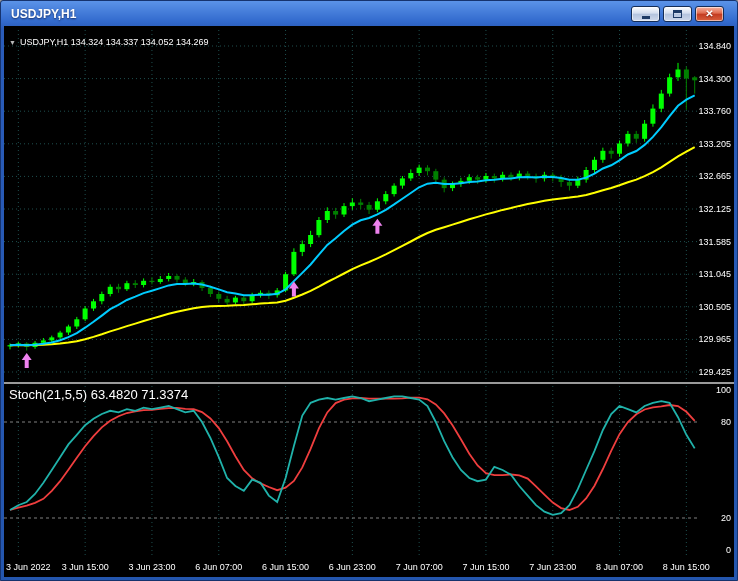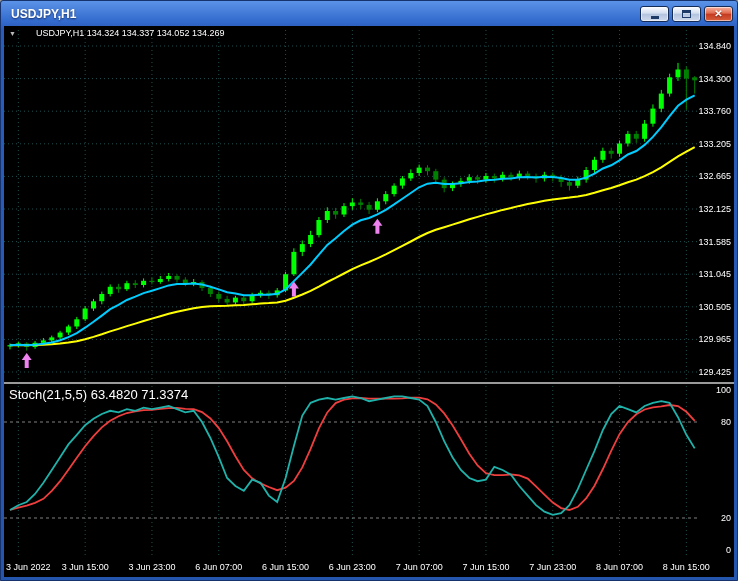--- a/index.html
+++ b/index.html
@@ -1,20 +1,20 @@
 <!DOCTYPE html>
 <html><head>
 <meta charset="utf-8">
 <style>
   html,body{margin:0;padding:0;background:#9a9a9a;}
   *{box-sizing:border-box;}
   .window{
     width:738px;height:581px;
     border:1px solid #16336e;
-    padding:0 1px 3px 3px;
+    padding:0 10px 3px 3px;
     background:linear-gradient(180deg,#5b93e8 0px,#336bce 20px,#2a5cba 28px,#2456ae 100%);
     border-radius:3px 3px 0 0;
     font-family:"Liberation Sans",sans-serif;
     position:relative;
   }
   .titlebar{height:25px;display:flex;align-items:center;}
   .titlebar .title{
     color:#fff;font-weight:bold;font-size:12px;padding-left:7px;
     text-shadow:0 1px 2px rgba(0,0,30,.6);white-space:nowrap;
   }
@@ -26,22 +26,22 @@
     box-shadow:inset 0 0 0 1px rgba(255,255,255,.55);
   }
   .winbtn.close{
     background:linear-gradient(180deg,#f7b3a2 0%,#e06a4d 45%,#c23a20 50%,#d95f3c 100%);
   }
   .glyph-min{display:block;width:8px;height:3px;background:#1d3a66;margin-top:7px;}
   .glyph-max{display:block;width:9px;height:8px;border:1px solid #1d3a66;border-top:3px solid #1d3a66;background:transparent;}
   .glyph-close{color:#fff;font-size:10px;font-weight:bold;line-height:1;text-shadow:0 1px 1px #7c1d0d;}
   .client{position:relative;width:730px;height:551px;background:#000;overflow:hidden;}
   .ohlc{
-    position:absolute;left:5px;top:2px;color:#fff;
-    font-size:9px;display:flex;align-items:center;gap:20px;white-space:nowrap;
+    position:absolute;left:5px;top:11px;color:#fff;
+    font-size:9px;display:flex;align-items:center;gap:4px;white-space:nowrap;
   }
   .ohlc .tri{color:#b8b8b8;font-size:7px;cursor:pointer;}
   .stochlabel{position:absolute;left:5px;top:361px;color:#fff;font-size:13px;white-space:nowrap;}
 </style>
 </head>
 <body>
 
 <div class="window">
   <div class="titlebar">
     <span class="title">USDJPY,H1</span>

